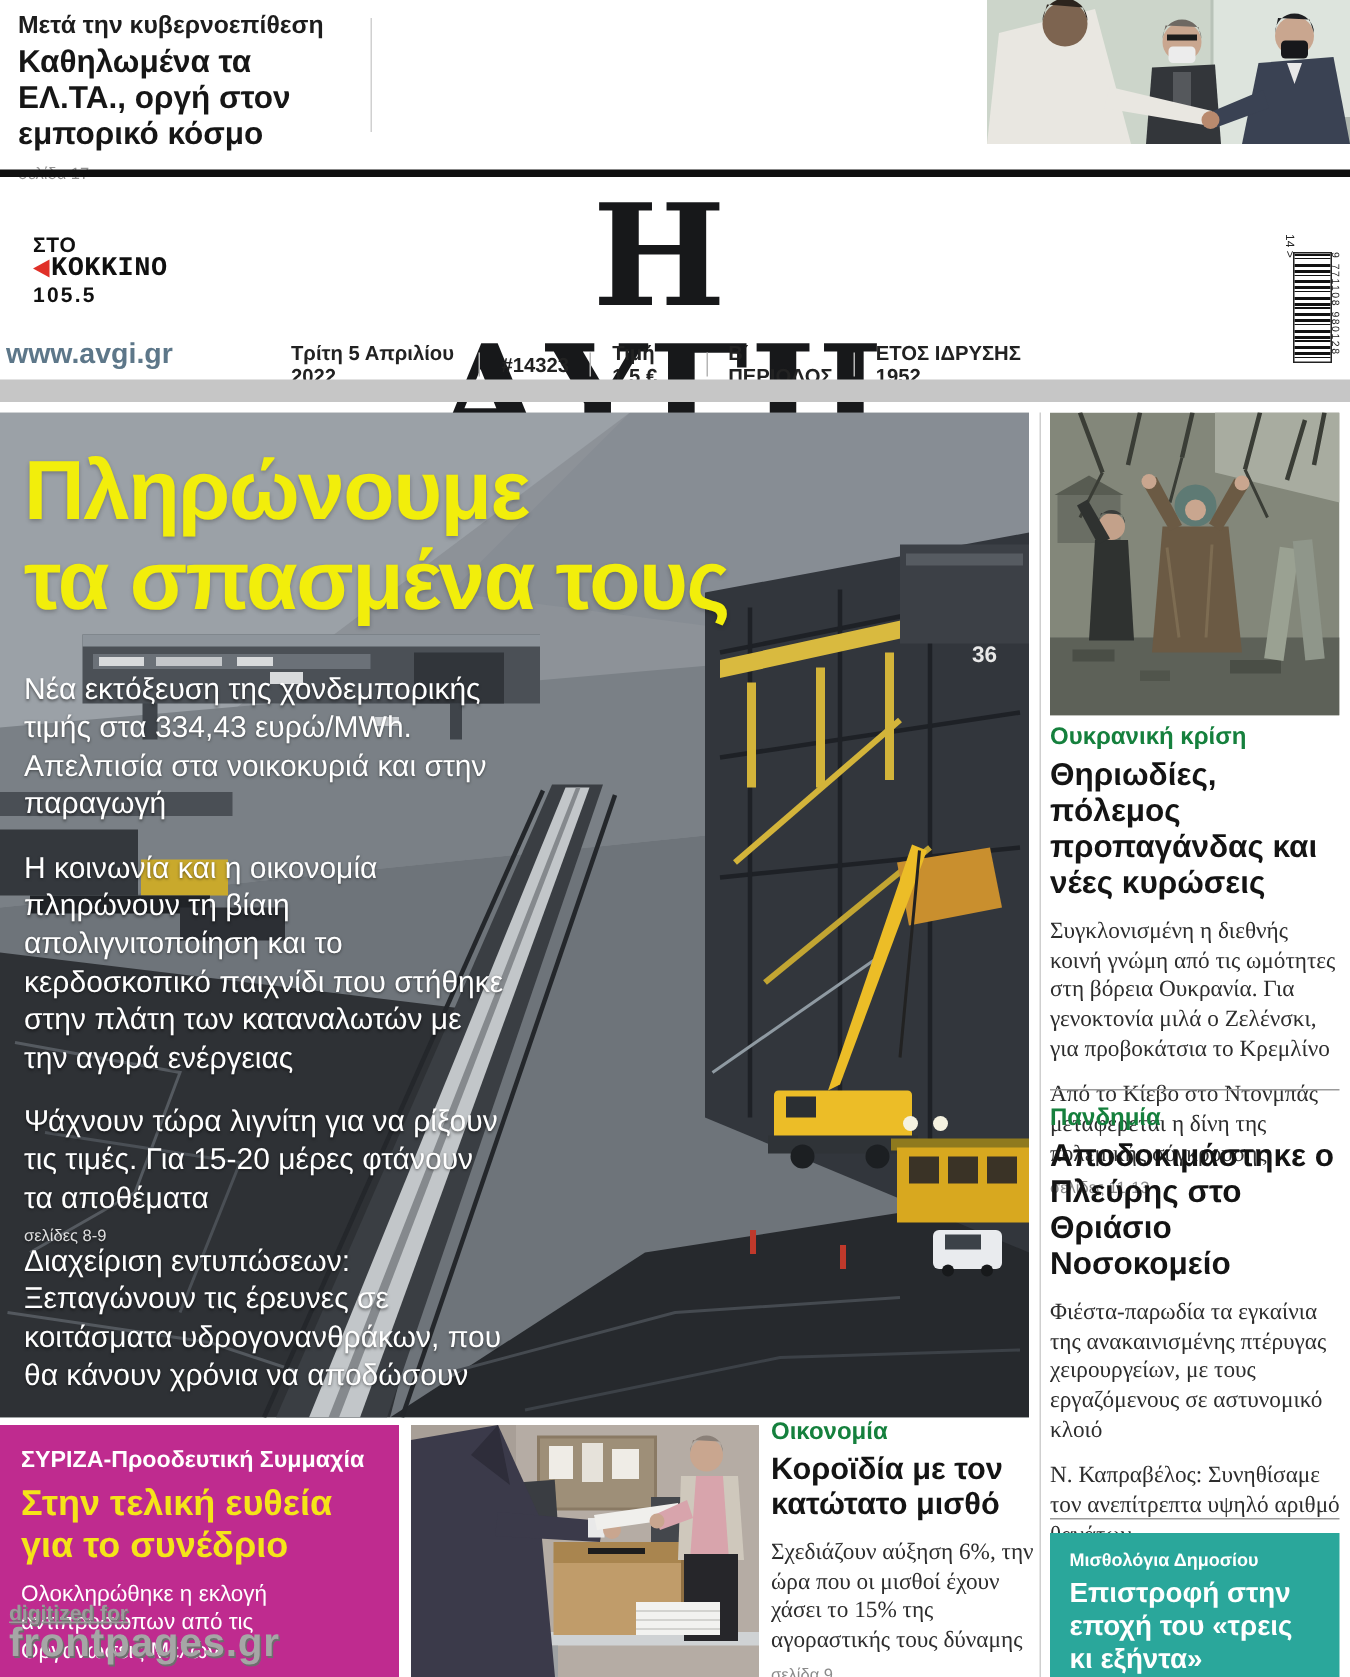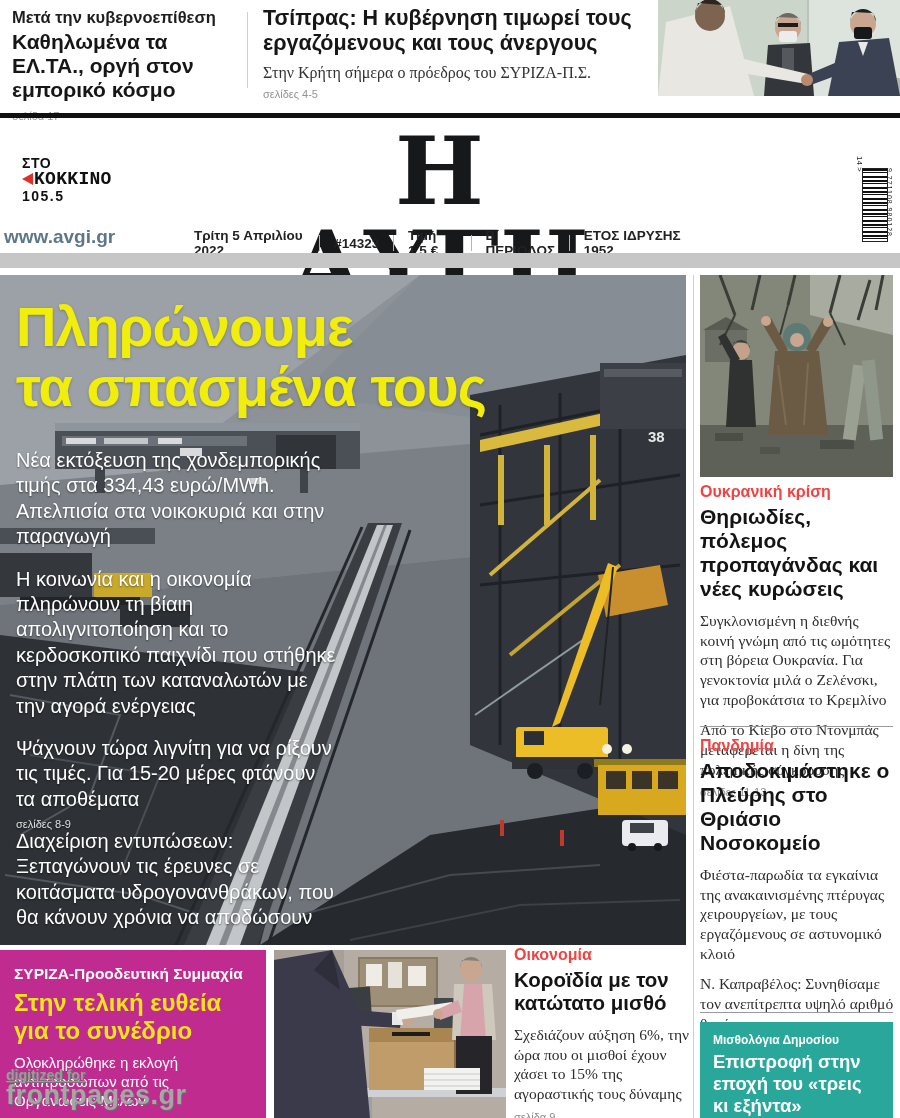--- a/index.html
+++ b/index.html
@@ -40,21 +40,21 @@
     letter-spacing:-1px;text-shadow:0 1px 3px rgba(0,0,0,.25);}
   .lead-paras{left:16px;top:448px;width:320px;color:#fff;font-size:20px;line-height:1.27;
     text-shadow:0 1px 2px rgba(0,0,0,.5);}
   .lead-paras p{margin:0 0 17px 0;}
   .lead-page{left:16px;top:818px;font-size:11px;color:rgba(255,255,255,.85);text-shadow:0 1px 2px rgba(0,0,0,.6);}
   .photo-label{left:648px;top:428px;font-size:15px;font-weight:bold;color:#e8e8e8;}
   
   .rcol-divider{left:693px;top:275px;width:1px;height:843px;background:#cfcfcf;}
   .ukrphoto{left:700px;top:275px;width:193px;height:202px;}
   .rcol{width:195px;}
-  .kicker{font-size:16px;font-weight:bold;color:#ef4444;}
+  .kicker{font-size:16px;font-weight:bold;color:#15803d;}
   .rhead{font-size:21px;font-weight:bold;line-height:1.14;margin-top:4px;color:#141414;}
   .rp{font-family:"Liberation Serif",serif;font-size:15.5px;line-height:1.28;color:#2d2d2d;margin:10px 0 0 0;}
   .rpage{font-size:11px;color:#8a8a8a;margin-top:7px;}
   .hline{left:700px;width:193px;height:1px;background:#9a9a9a;}
   
   .tealbox{left:700px;top:1022px;width:193px;height:96px;background:#2aa79b;box-sizing:border-box;
     padding:11px 13px;color:#fff;}
   .tealbox .bk{font-size:12px;font-weight:bold;}
   .tealbox .bh{font-size:18.5px;font-weight:bold;line-height:1.18;margin-top:4px;}
   .magbox{left:0;top:950px;width:266px;height:168px;background:#bf2b8f;box-sizing:border-box;
@@ -73,25 +73,20 @@
 <body>
 
 <div class="page">
 
   <div class="abs" style="left:12px;top:8px;width:230px;">
     <div class="ts-kicker">Μετά την κυβερνοεπίθεση</div>
     <div class="ts-head">Καθηλωμένα τα ΕΛ.ΤΑ., οργή στον εμπορικό κόσμο</div>
     <div class="pagenum" style="margin-top:8px;">σελίδα 17</div>
   </div>
   <div class="abs vdiv" style="left:247px;top:12px;height:76px;"></div>
-  <div class="abs" style="left:263px;top:6px;width:398px;">
-    <div class="ts-head" style="font-size:21.5px;margin-top:0;">Τσίπρας: Η κυβέρνηση τιμωρεί τους εργαζόμενους και τους άνεργους</div>
-    <div class="serif" style="font-size:16px;color:#333;margin-top:9px;">Στην Κρήτη σήμερα ο πρόεδρος του ΣΥΡΙΖΑ-Π.Σ.</div>
-    <div class="pagenum" style="margin-top:6px;">σελίδες 4-5</div>
-  </div>
 
   <div class="abs tsphoto">
     <svg width="242" height="96" viewBox="0 0 242 96">
       <rect width="242" height="96" fill="#ccd5ca"></rect>
       <rect x="150" y="0" width="92" height="96" fill="#dde4dd"></rect>
       <rect x="149" y="0" width="2" height="96" fill="#b8c2b8"></rect>
       <rect x="200" y="78" width="42" height="18" fill="#aeb6ae"></rect>
 
       <polygon points="8,22 72,6 96,96 0,96" fill="#e9e7e1"></polygon>
       <circle cx="52" cy="16" r="15" fill="#7d6450"></circle>
@@ -238,21 +233,21 @@
     <div>Πληρώνουμε</div>
     <div>τα σπασμένα τους</div>
   </div>
   <div class="abs lead-paras">
     <p>Νέα εκτόξευση της χονδεμπορικής τιμής στα 334,43 ευρώ/MWh. Απελπισία στα νοικοκυριά και στην παραγωγή</p>
     <p>Η κοινωνία και η οικονομία πληρώνουν τη βίαιη απολιγνιτοποίηση και το κερδοσκοπικό παιχνίδι που στήθηκε στην πλάτη των καταναλωτών με την αγορά ενέργειας</p>
     <p>Ψάχνουν τώρα λιγνίτη για να ρίξουν τις τιμές. Για 15-20 μέρες φτάνουν τα αποθέματα</p>
     <p>Διαχείριση εντυπώσεων: Ξεπαγώνουν τις έρευνες σε κοιτάσματα υδρογονανθράκων, που θα κάνουν χρόνια να αποδώσουν</p>
   </div>
   <div class="abs lead-page">σελίδες 8-9</div>
-  <div class="abs photo-label">38</div>
+  <div class="abs photo-label">36</div>
 
   <div class="abs rcol-divider"></div>
 
   <div class="abs ukrphoto">
     <svg width="193" height="202" viewBox="0 0 193 202">
       <rect width="193" height="202" fill="#83877a"></rect>
       <polygon points="110,0 193,0 193,60 110,40" fill="#a8aca0"></polygon>
       <rect x="5" y="55" width="42" height="32" fill="#6a6e64"></rect>
       <polygon points="3,55 49,55 26,42" fill="#585c52"></polygon>
       <path d="M20,0 L35,40 M60,0 L52,35 M95,0 L88,30 M140,0 L130,38 M170,5 L158,45 M183,0 L176,35" stroke="#3a3d36" stroke-width="3" fill="none"></path>

